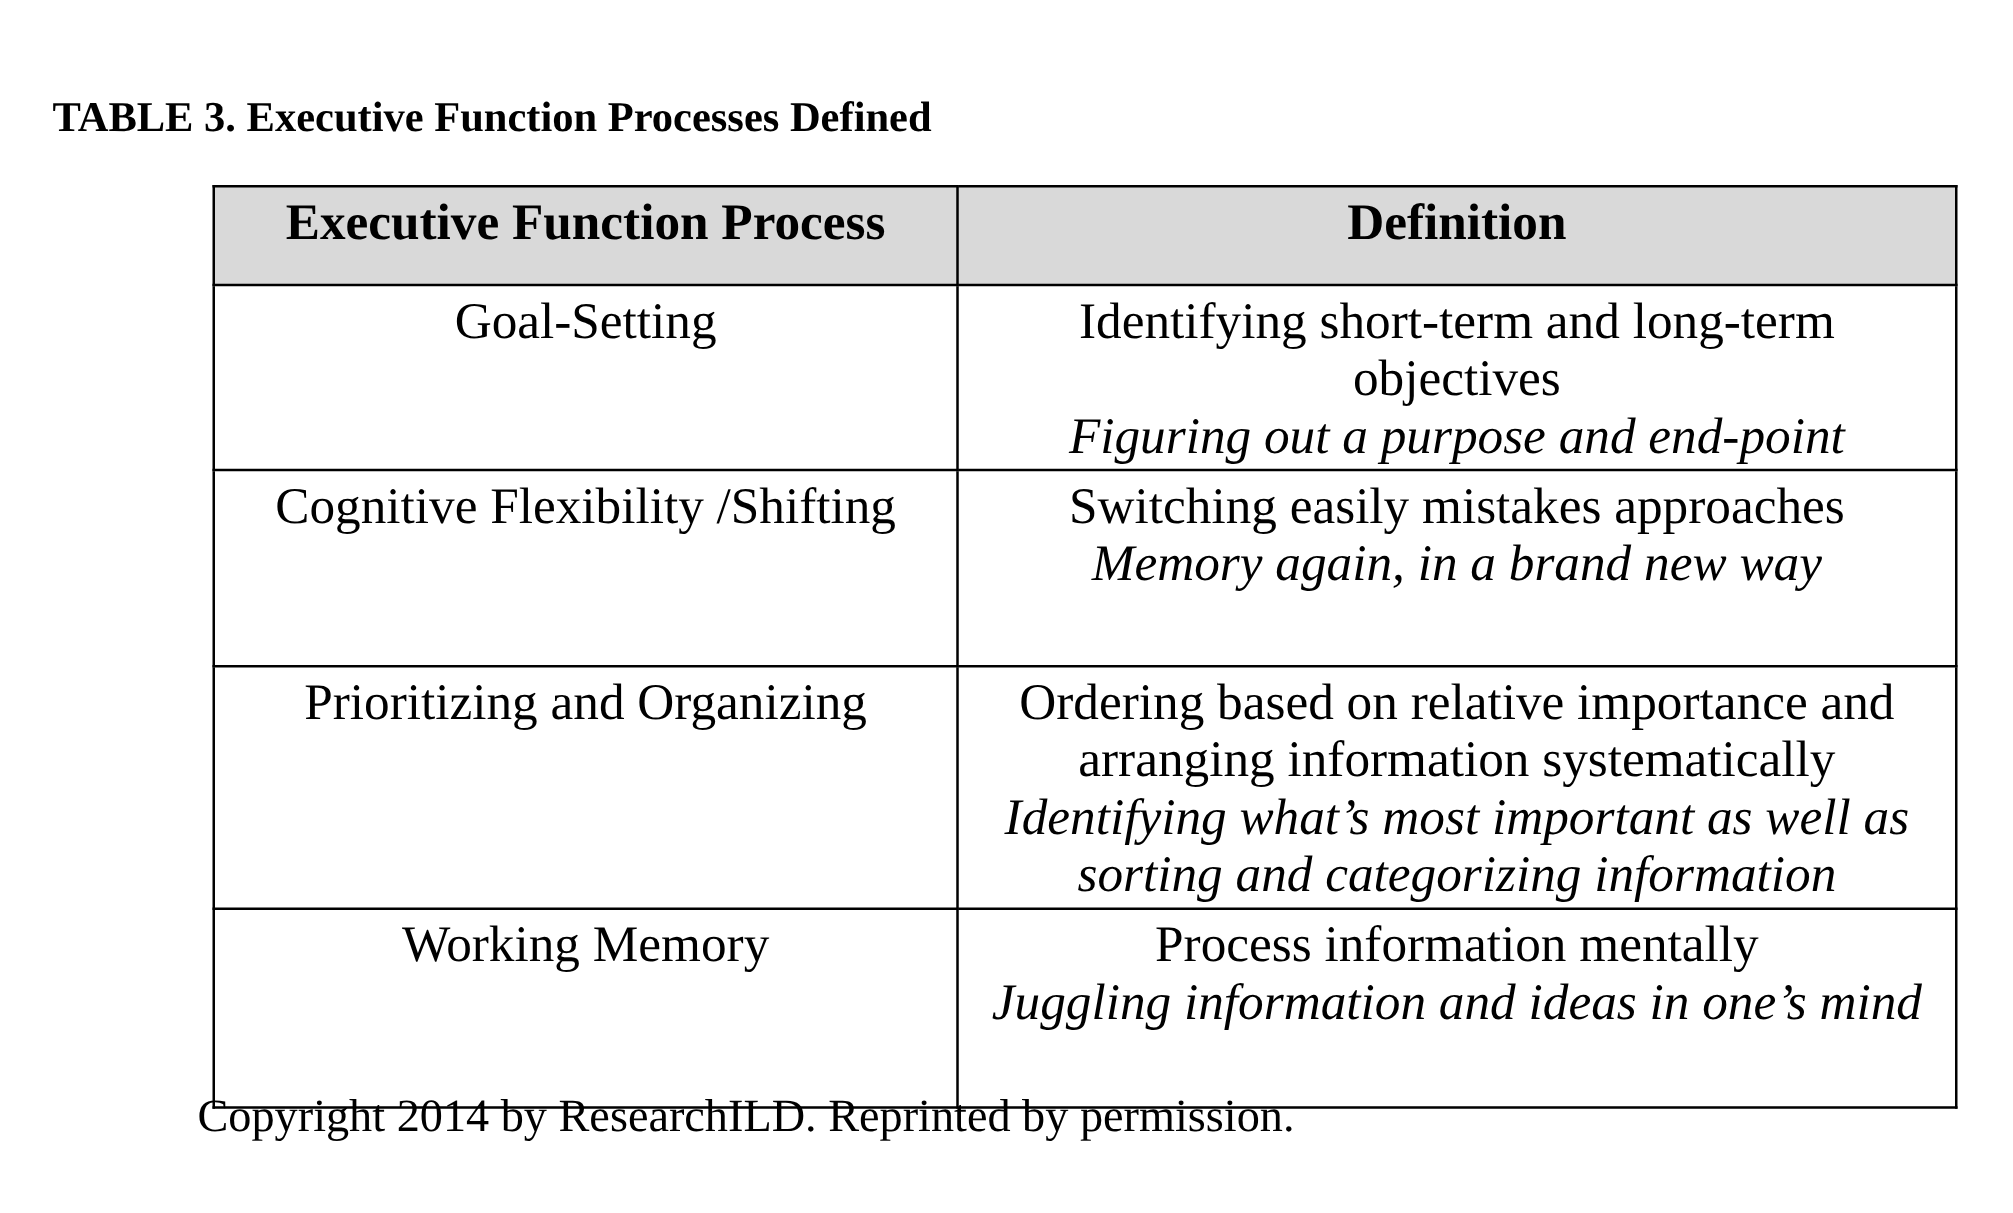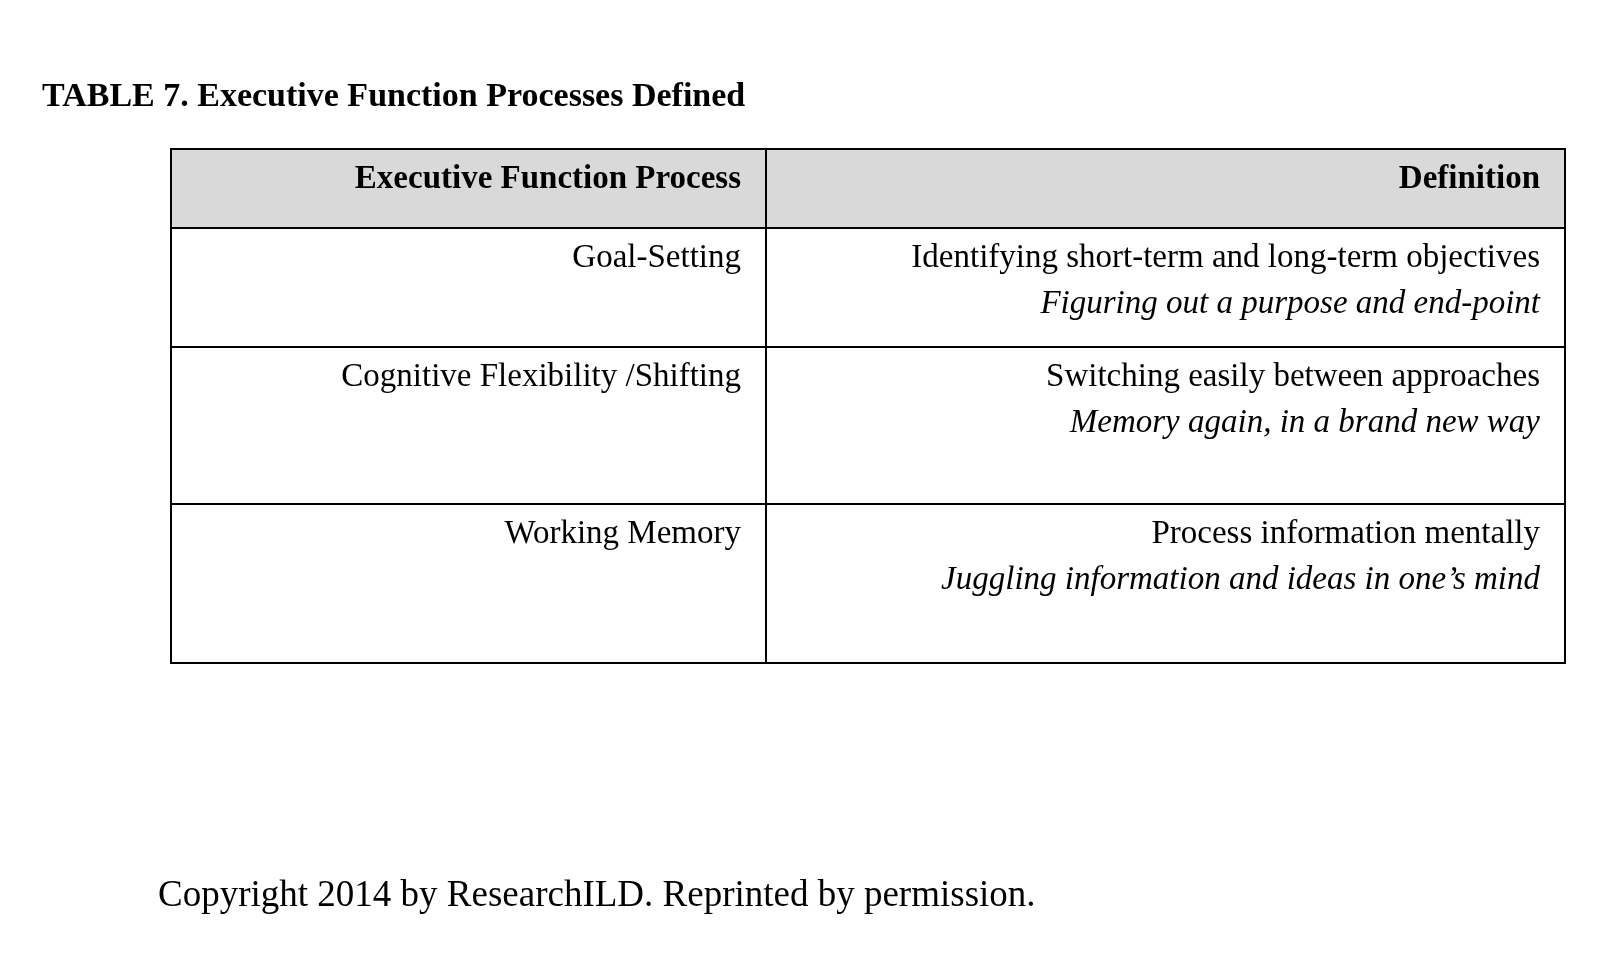--- a/index.html
+++ b/index.html
@@ -28,23 +28,23 @@
     left: 170px;
     top: 148px;
     width: 1394px;
     border-collapse: collapse;
     table-layout: fixed;
   }
   table.ef-table th,
   table.ef-table td {
     border: 2px solid #000000;
     vertical-align: top;
-    text-align: right;
+    text-align: center;
     padding: 4px 24px;
-    font-size: 33px;
+    font-size: 41px;
     line-height: 46px;
   }
   table.ef-table th {
     background: #d9d9d9;
     font-weight: bold;
     height: 69px;
   }
   tr.row-0 { height: 119px; }
   tr.row-1 { height: 157px; }
   tr.row-2 { height: 187px; }
@@ -63,21 +63,21 @@
     position: absolute;
     left: 158px;
     top: 872px;
     font-size: 37px;
     white-space: nowrap;
   }
 </style>
 </head>
 <body>
 
-<div class="page-title">TABLE 7. Executive Function Processes Defined</div>
+<div class="page-title">TABLE 3. Executive Function Processes Defined</div>
 
 <table class="ef-table">
   <colgroup>
     <col style="width:595px">
     <col style="width:799px">
   </colgroup>
   <thead>
     <tr>
       <th>Executive Function Process</th>
       <th>Definition</th>
@@ -91,22 +91,33 @@
       <td>
         <span class="def-line">Identifying short-term and long-term objectives</span>
         <span class="example-line">Figuring out a purpose and end-point</span>
       </td>
     </tr>
     <tr class="row-1">
       <td>
         <span class="def-line">Cognitive Flexibility /Shifting</span>
       </td>
       <td>
-        <span class="def-line">Switching easily between approaches</span>
+        <span class="def-line">Switching easily mistakes approaches</span>
         <span class="example-line">Memory again, in a brand new way</span>
+      </td>
+    </tr>
+    <tr class="row-2">
+      <td>
+        <span class="def-line">Prioritizing and Organizing</span>
+      </td>
+      <td>
+        <span class="def-line">Ordering based on relative importance and
+arranging information systematically</span>
+        <span class="example-line">Identifying what’s most important as well as
+sorting and categorizing information</span>
       </td>
     </tr>
     <tr class="row-3">
       <td>
         <span class="def-line">Working Memory</span>
       </td>
       <td>
         <span class="def-line">Process information mentally</span>
         <span class="example-line">Juggling information and ideas in one’s mind</span>
       </td>

